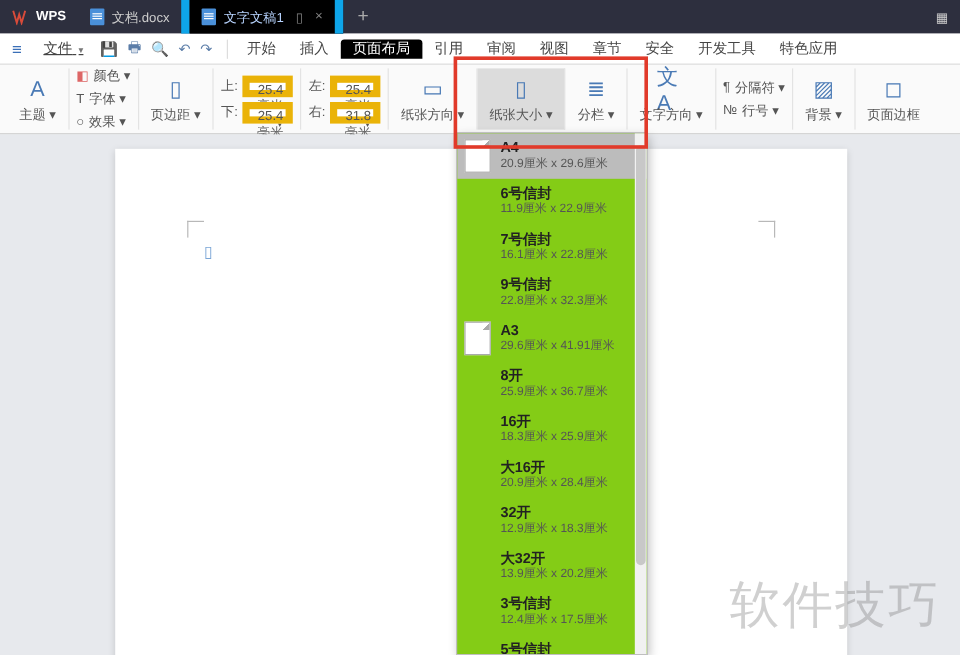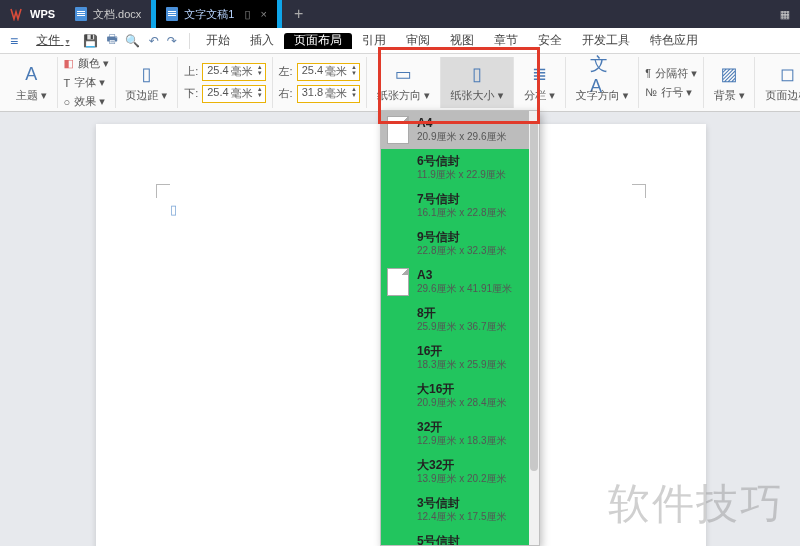--- a/index.html
+++ b/index.html
@@ -2,21 +2,21 @@
 <html><head>
 <meta charset="utf-8">
 <style>
   * { box-sizing: border-box; margin: 0; padding: 0; font-family: "Microsoft YaHei", Arial, sans-serif; }
   body { width: 800px; height: 546px; background: #f0f0f0; overflow: hidden; position: relative; }
 
   
   .titlebar { height: 28px; background: #2d2f3e; display: flex; align-items: center; color: #ccc; font-size: 11px; }
   .titlebar .logo { width: 16px; height: 16px; margin: 0 6px 0 8px; display:inline-flex;align-items:center;justify-content:center;}
   .titlebar .app { color: #fff; margin-right: 10px; font-weight: 700;}
-  .titlebar .tab { height: 28px; display: flex; align-items: center; padding: 0 10px; border-right: 5px solid #0ea5e9; cursor: pointer; }
+  .titlebar .tab { height: 28px; display: flex; align-items: center; padding: 0 10px; border-right: 7px solid #0ea5e9; cursor: pointer; }
   .titlebar .tab.active { background: #000000; color: #b8d4ff; }
   .titlebar .tab .doc-icon { width: 12px; height: 14px; background: #4a90d9; margin-right: 6px; border-radius:1px; position:relative;}
   .titlebar .tab .doc-icon::after{content:"";position:absolute;top:4px;left:2px;right:2px;height:1px;background:#fff;box-shadow:0 2px 0 #fff,0 4px 0 #fff;}
   .titlebar .tab .x { margin-left: 10px; color: #888; font-size: 11px;}
   .titlebar .plus { padding: 0 12px; color: #aaa; font-size: 16px; cursor: pointer; }
   .titlebar .spacer { flex: 1; }
   .titlebar .winbtn { width: 30px; text-align: center; cursor: pointer; }
 
   
   .menubar { height: 26px; background: #fff; border-bottom: 1px solid #d7d7d7; display: flex; align-items: center; font-size: 12px; color: #444; }
@@ -31,37 +31,37 @@
 
   
   .ribbon { height: 58px; background: #fafafa; border-bottom: 1px solid #ccc; display: flex; padding: 3px 6px; font-size: 11px; color: #555; }
   .rgroup { display:flex; flex-direction:column; justify-content:space-between; padding:0 6px; border-right:1px solid #e3e3e3;}
   .rgroup:last-child{border-right:none;}
   .big { display:flex; flex-direction:column; align-items:center; justify-content:center; padding:2px 4px; cursor:pointer; height:100%;}
   .big .bicon { width:24px; height:24px; display:flex;align-items:center;justify-content:center;font-size:18px;color:#4a7ab5;}
   .big .blabel { font-size:11px; white-space:nowrap; margin-top:2px;}
   .tri{font-size:8px;color:#777;margin-left:2px;}
   .row { display:flex; align-items:center; gap:4px; white-space:nowrap;}
-  .spin { display:inline-flex; align-items:flex-start; border:1px solid #eab308; height:18px; padding:0 2px 0 4px; background:#fff; font-size:11px;}
+  .spin { display:inline-flex; align-items:flex-end; border:6px solid #eab308; height:18px; padding:0 2px 0 4px; background:#fff; font-size:11px;flex-direction:column;}
   .spin .unit{margin-left:2px;color:#666;}
   .spin .arrows{display:flex;flex-direction:column;margin-left:4px;font-size:6px;line-height:6px;color:#555;}
 
   
   .canvas { position:absolute; top:112px; left:0; right:0; bottom:0; background:#e7e9ed; overflow:hidden;}
   .page { position:absolute; top:12px; left:96px; width:610px; height:800px; background:#fff; box-shadow:0 2px 6px rgba(0,0,0,.15);}
   .cropmark { position:absolute; width:14px; height:14px; }
   .cropmark.tl{top:60px;left:60px;border-left:1px solid #b8b8b8;border-top:1px solid #b8b8b8;}
   .cropmark.tr{top:60px;right:60px;border-right:1px solid #b8b8b8;border-top:1px solid #b8b8b8;}
   .cursor-glyph{position:absolute;top:78px;left:74px;font-size:13px;color:#7aa5d6;}
 
   
   .redbox { position:absolute; top:47px; left:378px; width:162px; height:77px; border:3px solid #e13a2a; pointer-events:none; z-index:40;}
 
   
-  .dropdown { position:absolute; top:110px; left:380px; width:160px; height:436px; background:#22c55e; border:1px solid #bfbfbf; box-shadow:2px 3px 8px rgba(0,0,0,.25); z-index:30; overflow:hidden;}
+  .dropdown { position:absolute; top:110px; left:380px; width:160px; height:436px; background:#84cc16; border:1px solid #bfbfbf; box-shadow:2px 3px 8px rgba(0,0,0,.25); z-index:30; overflow:hidden;}
   .dd-scroll{position:absolute;right:0;top:0;bottom:0;width:10px;background:#f1f1f1;}
   .dd-thumb{position:absolute;right:1px;top:10px;width:8px;height:350px;background:#c8c8c8;border-radius:4px;}
   .dd-item { display:flex; align-items:flex-start; padding:5px 6px; cursor:pointer; }
   .dd-item.sel { background:#bcbcbc; }
   .dd-pageicon{width:22px;height:28px;border:1px solid #aaa;background:#fff;margin-right:8px;flex-shrink:0;position:relative;}
   .dd-pageicon.folded::before{content:"";position:absolute;top:0;right:0;width:6px;height:6px;background:linear-gradient(135deg,#fff 49%,#aaa 50%);}
   .dd-spacer{width:22px;margin-right:8px;flex-shrink:0;}
   .dd-txt .nm{font-size:12px;color:#222;font-weight:600;line-height:14px;}
   .dd-txt .sz{font-size:10px;color:#555;line-height:14px;}
 

